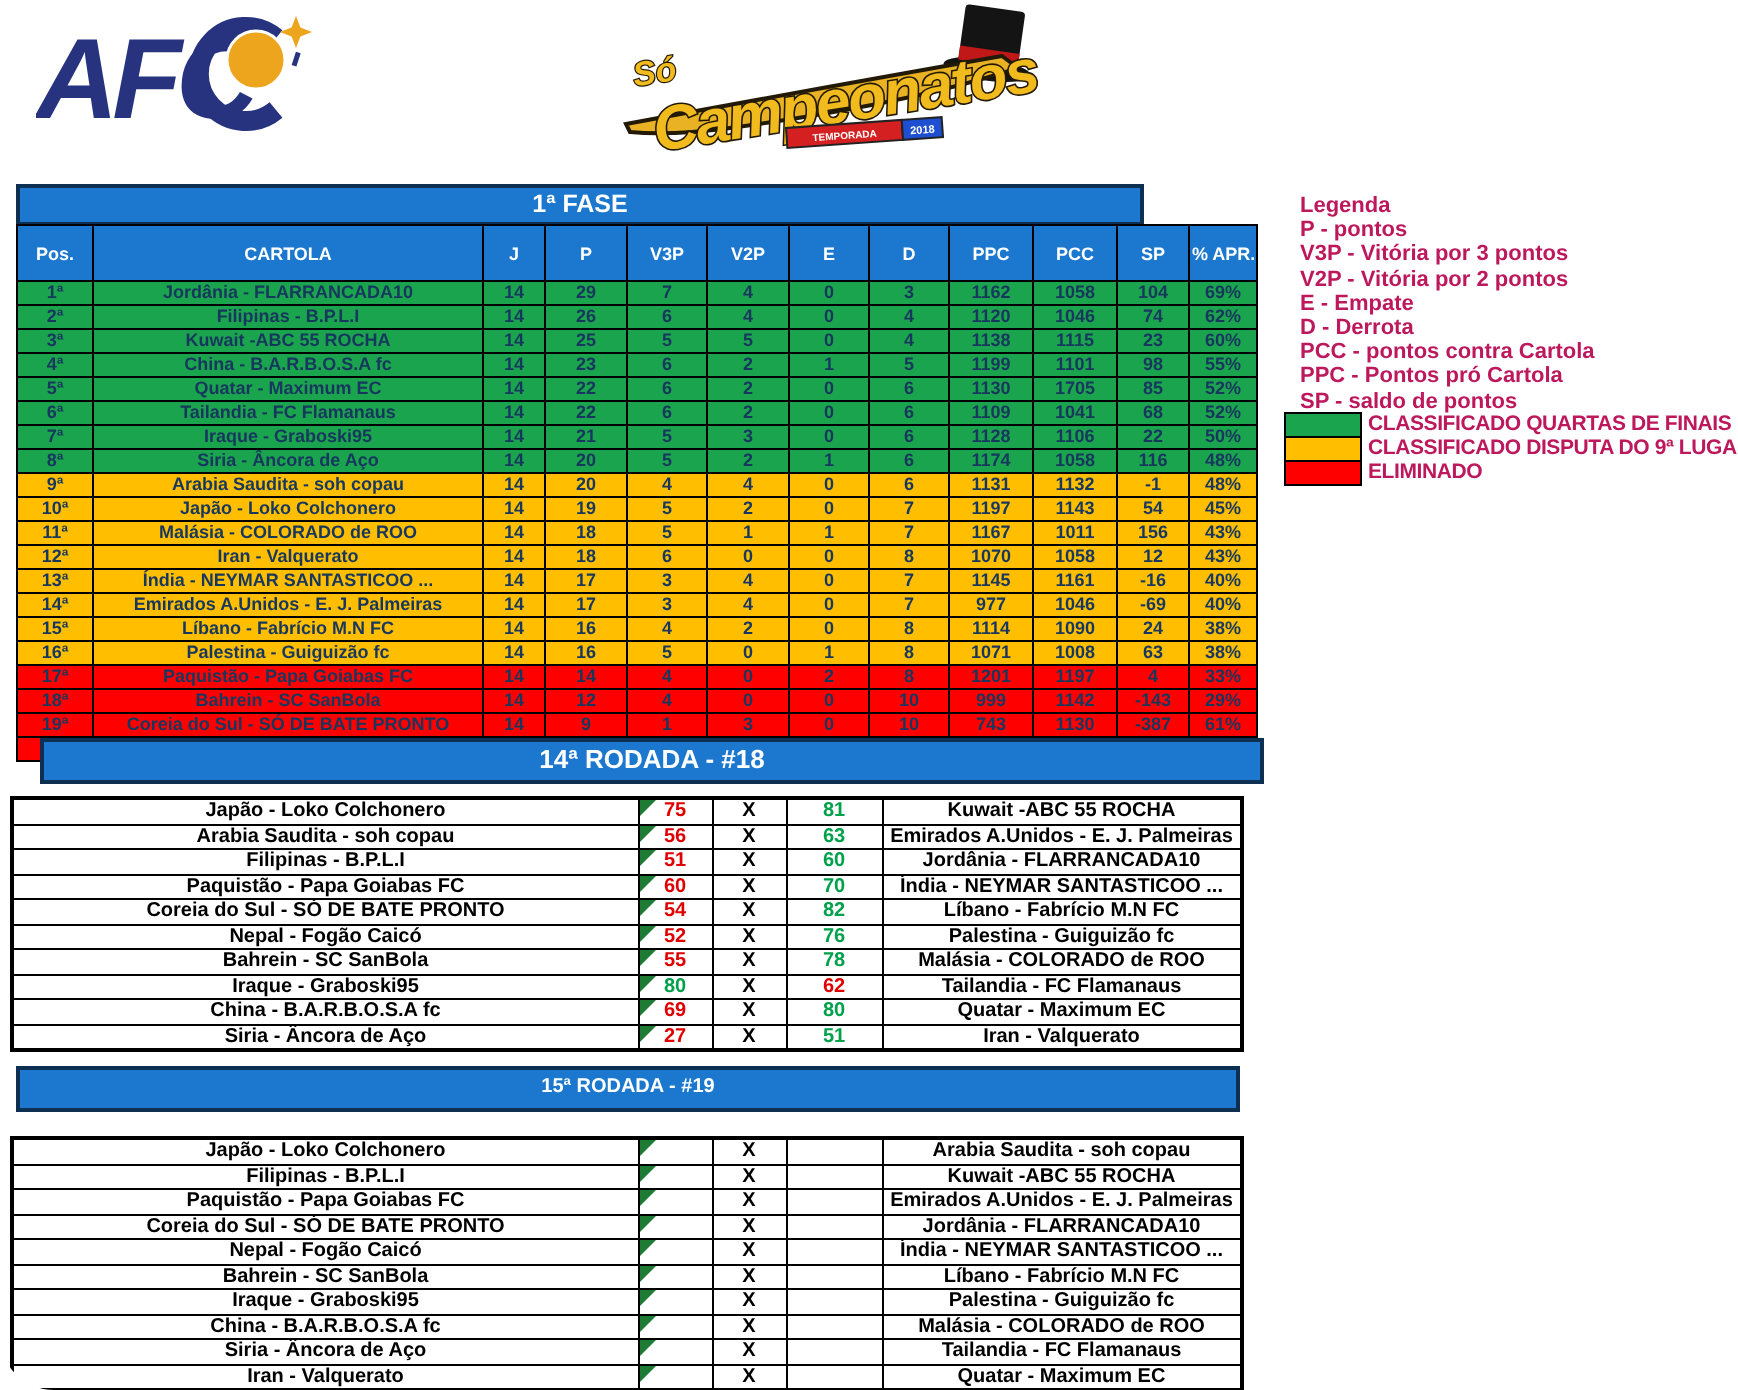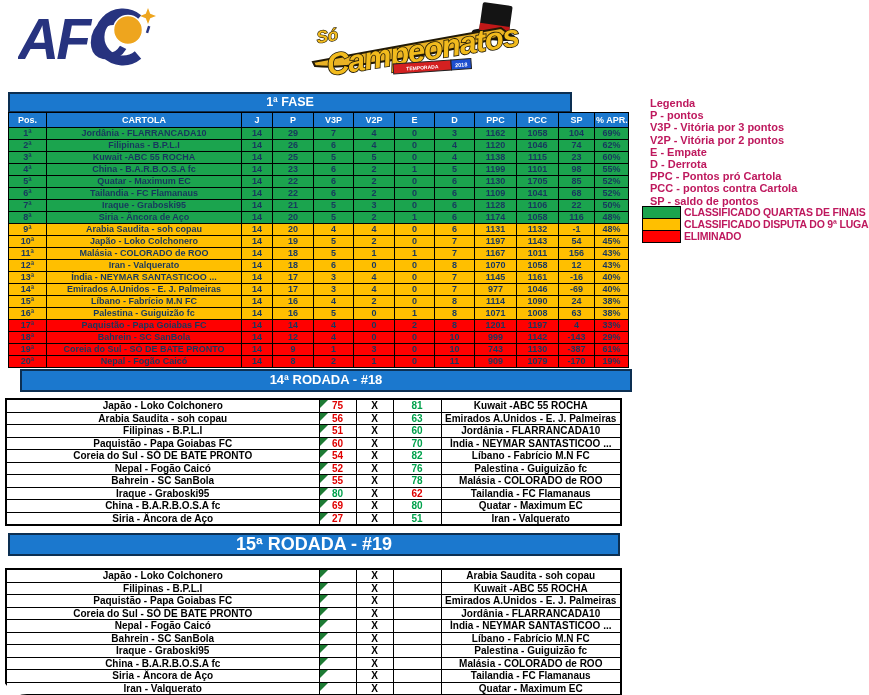--- a/index.html
+++ b/index.html
@@ -9,25 +9,25 @@
   *{box-sizing:border-box;}
   body{margin:0;background:#fff;}
   #canvas{position:relative;width:869px;height:695px;background:#fff;overflow:hidden;
           font-family:"Liberation Sans","DejaVu Sans",sans-serif;border-radius:27px;}
   svg text{font-family:"Liberation Sans","DejaVu Sans",sans-serif;}
 
   .bar{position:absolute;background:var(--blue);border:2px solid var(--bar-border);
        color:#fff;font-weight:bold;text-align:center;}
   #phase-bar{left:8px;top:92px;width:564px;height:21px;font-size:12.5px;line-height:16px;}
   #r14-bar{left:20px;top:369px;width:612px;height:23px;font-size:13px;line-height:18px;}
-  #r15-bar{left:8px;top:533px;width:612px;height:23px;font-size:18px;line-height:18px;}
+  #r15-bar{left:8px;top:533px;width:612px;height:23px;font-size:10px;line-height:18px;}
 
   #standings-table{position:absolute;left:8px;top:112px;width:620px;border-collapse:collapse;table-layout:fixed;}
   #standings-table th{background:var(--blue);color:#fff;font-size:9px;font-weight:bold;
-       height:15px;border:1px solid #000;padding:1px;white-space:nowrap;overflow:hidden;}
+       height:28px;border:1px solid #000;padding:1px;white-space:nowrap;overflow:hidden;}
   #standings-table td{font-size:9px;font-weight:bold;color:var(--navy);text-align:center;
        border:1px solid #000;padding:0;height:11.6px;line-height:11px;white-space:nowrap;overflow:hidden;}
   tr.zone-green td{background:var(--green);}
   tr.zone-yellow td{background:var(--yellow);}
   tr.zone-red td{background:var(--red);}
 
   .fixtures{position:absolute;left:5px;width:615px;border-collapse:collapse;table-layout:fixed;border:2px solid #000;}
   .fixtures td{border:1px solid #000;font-size:10px;font-weight:bold;color:#000;text-align:center;
        padding:0;white-space:nowrap;overflow:hidden;}
   #r14-table{top:398px;}
@@ -404,22 +404,22 @@
   </table>
 
   <div id="legend">
     <div class="legend-line">Legenda</div>
     <div id="legend-items">
         <div class="legend-line">P - pontos</div>
         <div class="legend-line">V3P - Vitória por 3 pontos</div>
         <div class="legend-line">V2P - Vitória por 2 pontos</div>
         <div class="legend-line">E - Empate</div>
         <div class="legend-line">D - Derrota</div>
+        <div class="legend-line">PCC - pontos contra Cartola</div>
         <div class="legend-line">PPC - Pontos pró Cartola</div>
-        <div class="legend-line">PCC - pontos contra Cartola</div>
         <div class="legend-line">SP - saldo de pontos</div>
       </div>
     <div id="legend-zones">
         <div class="legend-zone">
           <div class="legend-swatch" style="background: rgb(27, 164, 78);"></div>
           <div class="legend-zone-label">CLASSIFICADO QUARTAS DE FINAIS</div>
         </div>
         <div class="legend-zone">
           <div class="legend-swatch" style="background: rgb(255, 191, 0);"></div>
           <div class="legend-zone-label">CLASSIFICADO DISPUTA DO 9ª LUGAR</div>

